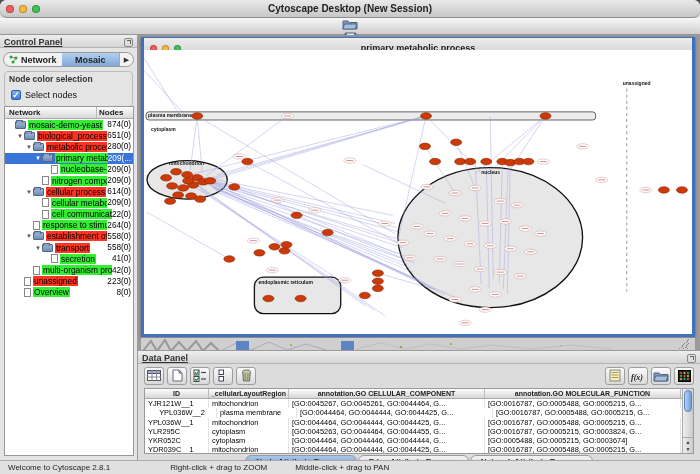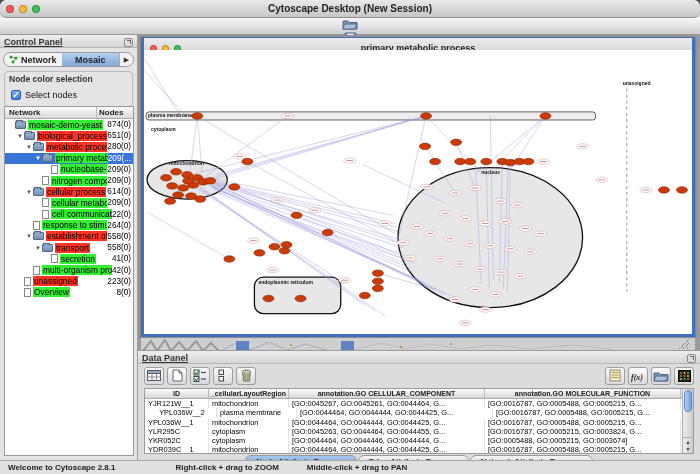--- a/index.html
+++ b/index.html
@@ -74,21 +74,21 @@
   .trow{display:flex;height:9.3px;}
   .trow div{font-size:7.4px;color:#000;padding-left:3px;border-right:1px solid #e3e3e3;overflow:hidden;white-space:nowrap;line-height:9.3px;flex:none;}
   .vscroll{width:11px;background:linear-gradient(90deg,#eee,#ccc);border-left:1px solid #aaa;position:relative;}
   .vthumb{position:absolute;left:1px;right:1px;top:1px;height:22px;border-radius:5px;background:linear-gradient(90deg,#b7d2f2,#6d9ddb);border:1px solid #5a85bf;}
   .varrows{position:absolute;left:0;right:0;bottom:0;height:16px;display:flex;flex-direction:column;align-items:center;justify-content:center;font-size:5px;color:#333;line-height:7px;border-top:1px solid #aaa;}
   .dtabs{position:absolute;left:0;right:0;top:104px;display:flex;justify-content:center;gap:1px;}
   .dtab{height:12px;padding:0 10px;border:1px solid #9a9a9a;background:linear-gradient(#f4f4f4,#d7d7d7);font-size:8px;font-weight:bold;color:#222;line-height:11px;border-radius:6px;}
   .dtab.active{background:linear-gradient(#a8c8ec,#6f9fd8);}
   
   .statusbar{position:absolute;left:0;top:460px;width:700px;height:14px;background:#e0e0e0;border-top:1px solid #aaa;display:flex;align-items:center;font-size:8px;color:#222;}
-  .statusbar span{margin-left:8px;font-weight:bold;}
+  .statusbar span{margin-left:8px;}
   .statusbar .s2{margin-left:60px;} .statusbar .s3{margin-left:28px;}
   
   .edge{stroke:#9c9ce0;stroke-width:.7;opacity:.6;}
   .region{fill:#ececec;stroke:#555;stroke-width:.9;}
   .bigregion{fill:#e7e7e7;stroke:#111;stroke-width:1.3;}
   .node{fill:#cc3a07;stroke:#8a2703;stroke-width:.6;}
   .tiny{fill:#fff;stroke:#cf9a9a;stroke-width:.5;}
   .tinytxt{stroke:#c06060;stroke-width:.7;}
   .rlabel{font:bold 5px "Liberation Sans",sans-serif;fill:#111;}
   .dashline{stroke:#999;stroke-width:1;stroke-dasharray:3,3;}

